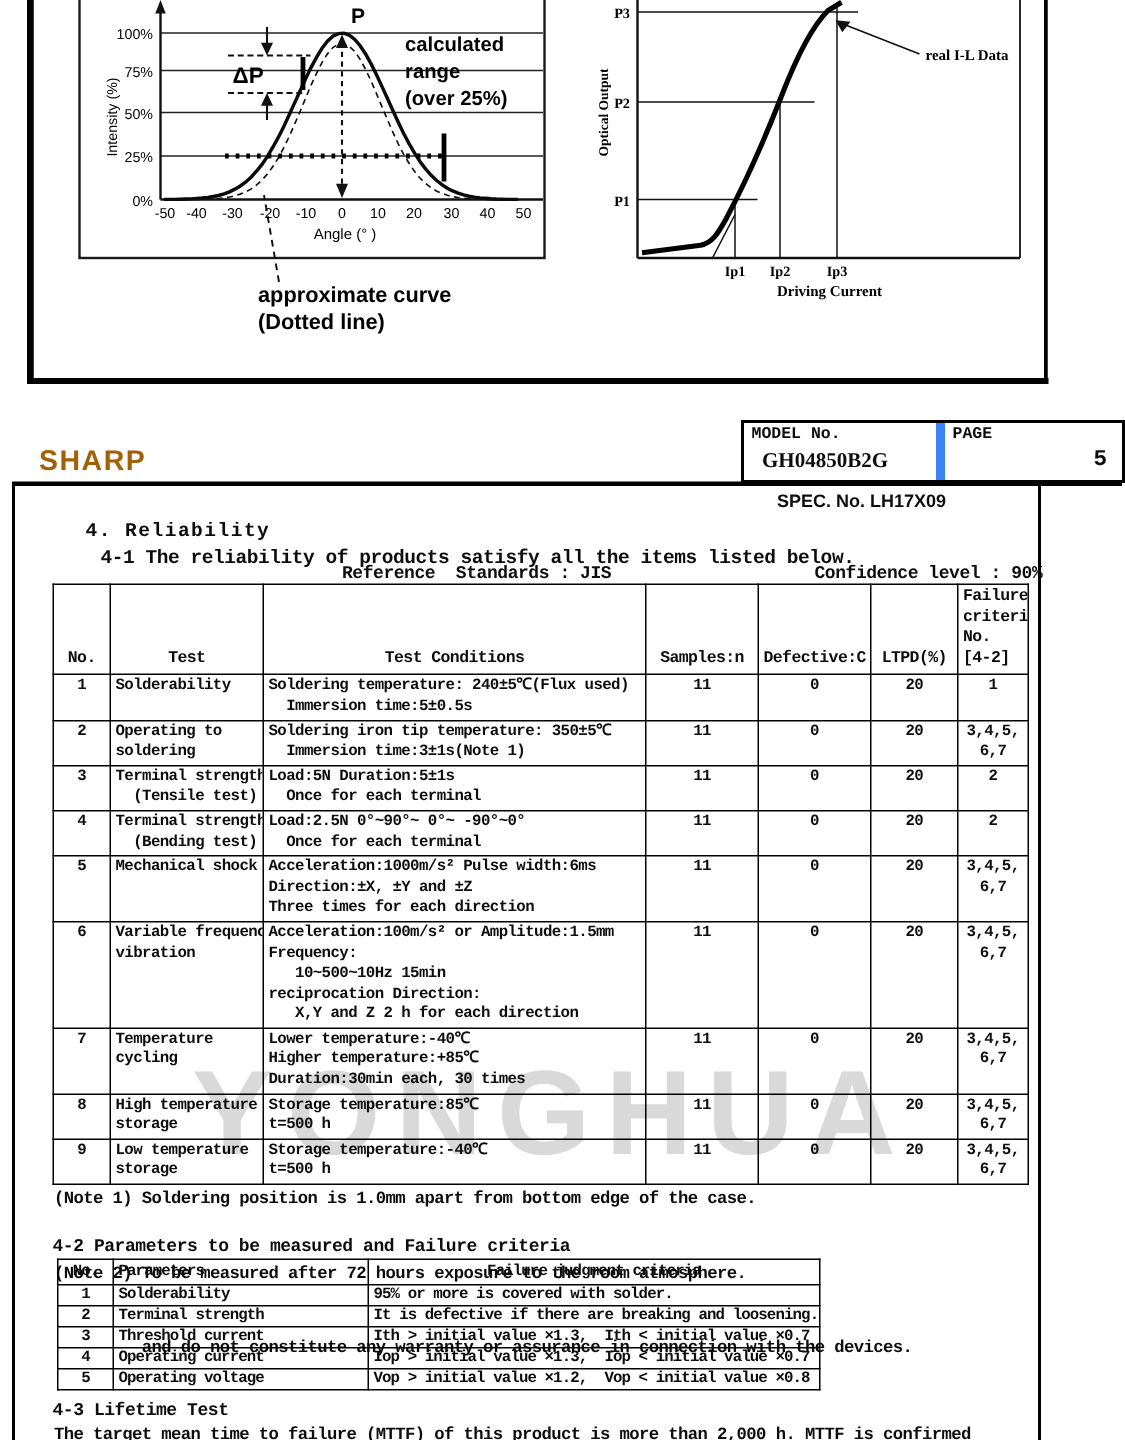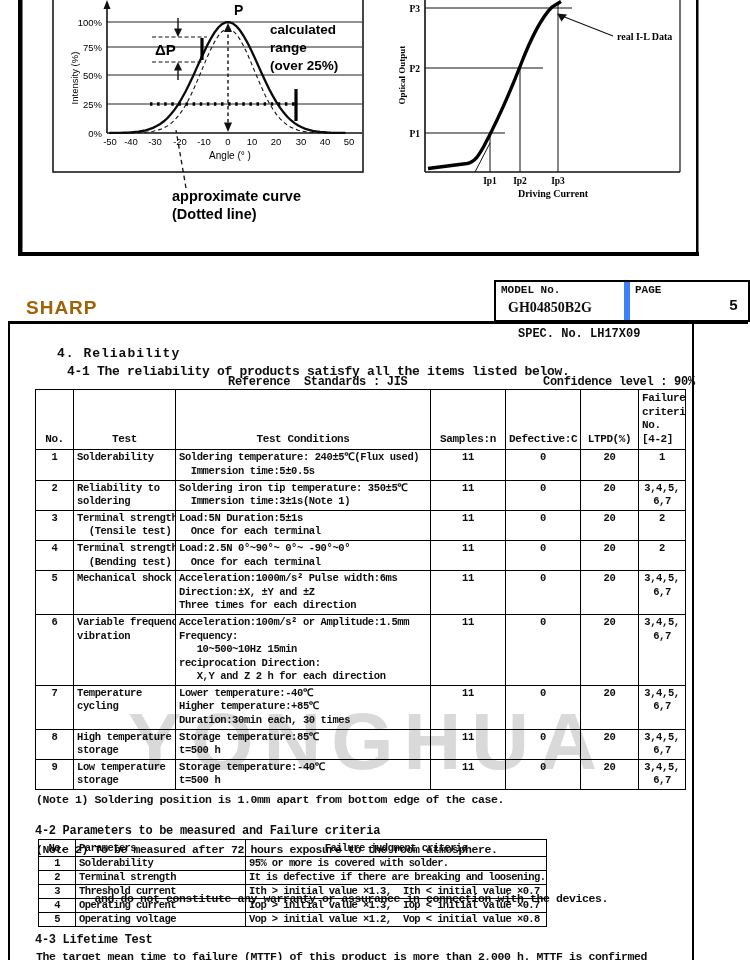--- a/index.html
+++ b/index.html
@@ -15,21 +15,21 @@
               font-weight:900;font-size:19px;letter-spacing:1px;color:#a16207;z-index:2;}
   .model-box{position:absolute;left:494px;top:280px;width:252px;height:38px;border:2px solid #000;
              display:flex;background:#fff;z-index:2;}
   .model-left{width:128px;border-right:6px solid #3b82f6;position:relative;}
   .model-right{flex:1;position:relative;}
   .mb-label{position:absolute;left:5px;top:2px;font-size:11px;font-weight:bold;}
   .mb-value{position:absolute;left:12px;top:18px;font-family:"Liberation Serif",serif;
             font-size:14px;font-weight:bold;}
   .pg-value{position:absolute;right:10px;top:16px;font-size:15px;font-weight:bold;}
   .hr-thick{position:absolute;left:8px;top:321px;width:740px;height:3px;background:#000;z-index:2;}
-  .spec-no{position:absolute;left:518px;top:327px;font-family:Liberation Mono, monospace;
+  .spec-no{position:absolute;left:518px;top:327px;font-family:Liberation Sans, sans-serif;
            font-size:12px;font-weight:bold;z-index:2;}
   .v-left{position:absolute;left:8px;top:324px;width:2px;height:636px;background:#000;z-index:2;}
   .v-right{position:absolute;left:692px;top:324px;width:2px;height:636px;background:#000;z-index:2;}
   
   .doc-text{position:absolute;font-weight:bold;white-space:pre;z-index:2;}
   .s4-title{left:57px;top:346px;font-size:13px;letter-spacing:1px;}
   .s4-intro{left:36px;top:364px;font-size:13px;letter-spacing:-0.3px;margin-left:31px;}
   .s4-ref{left:228px;top:375px;font-size:12px;letter-spacing:-0.3px;}
   .s4-conf{left:543px;top:375px;font-size:12px;letter-spacing:-0.3px;}
   .notes{position:absolute;left:36px;top:759px;font-size:11.5px;font-weight:bold;
@@ -221,21 +221,21 @@
             <td class="c-center">11</td>
             <td class="c-center">0</td>
             <td class="c-center">20</td>
             <td class="c-center">
               <div>1</div>
             </td>
           </tr>
           <tr style="height: 28px;">
             <td class="c-center">2</td>
             <td class="c-left test">
-              <div>Reliability to</div>
+              <div>Operating to</div>
               <div>soldering</div>
             </td>
             <td class="c-left cond">
               <div>Soldering iron tip temperature: 350±5℃</div>
               <div>  Immersion time:3±1s(Note 1)</div>
             </td>
             <td class="c-center">11</td>
             <td class="c-center">0</td>
             <td class="c-center">20</td>
             <td class="c-center">

